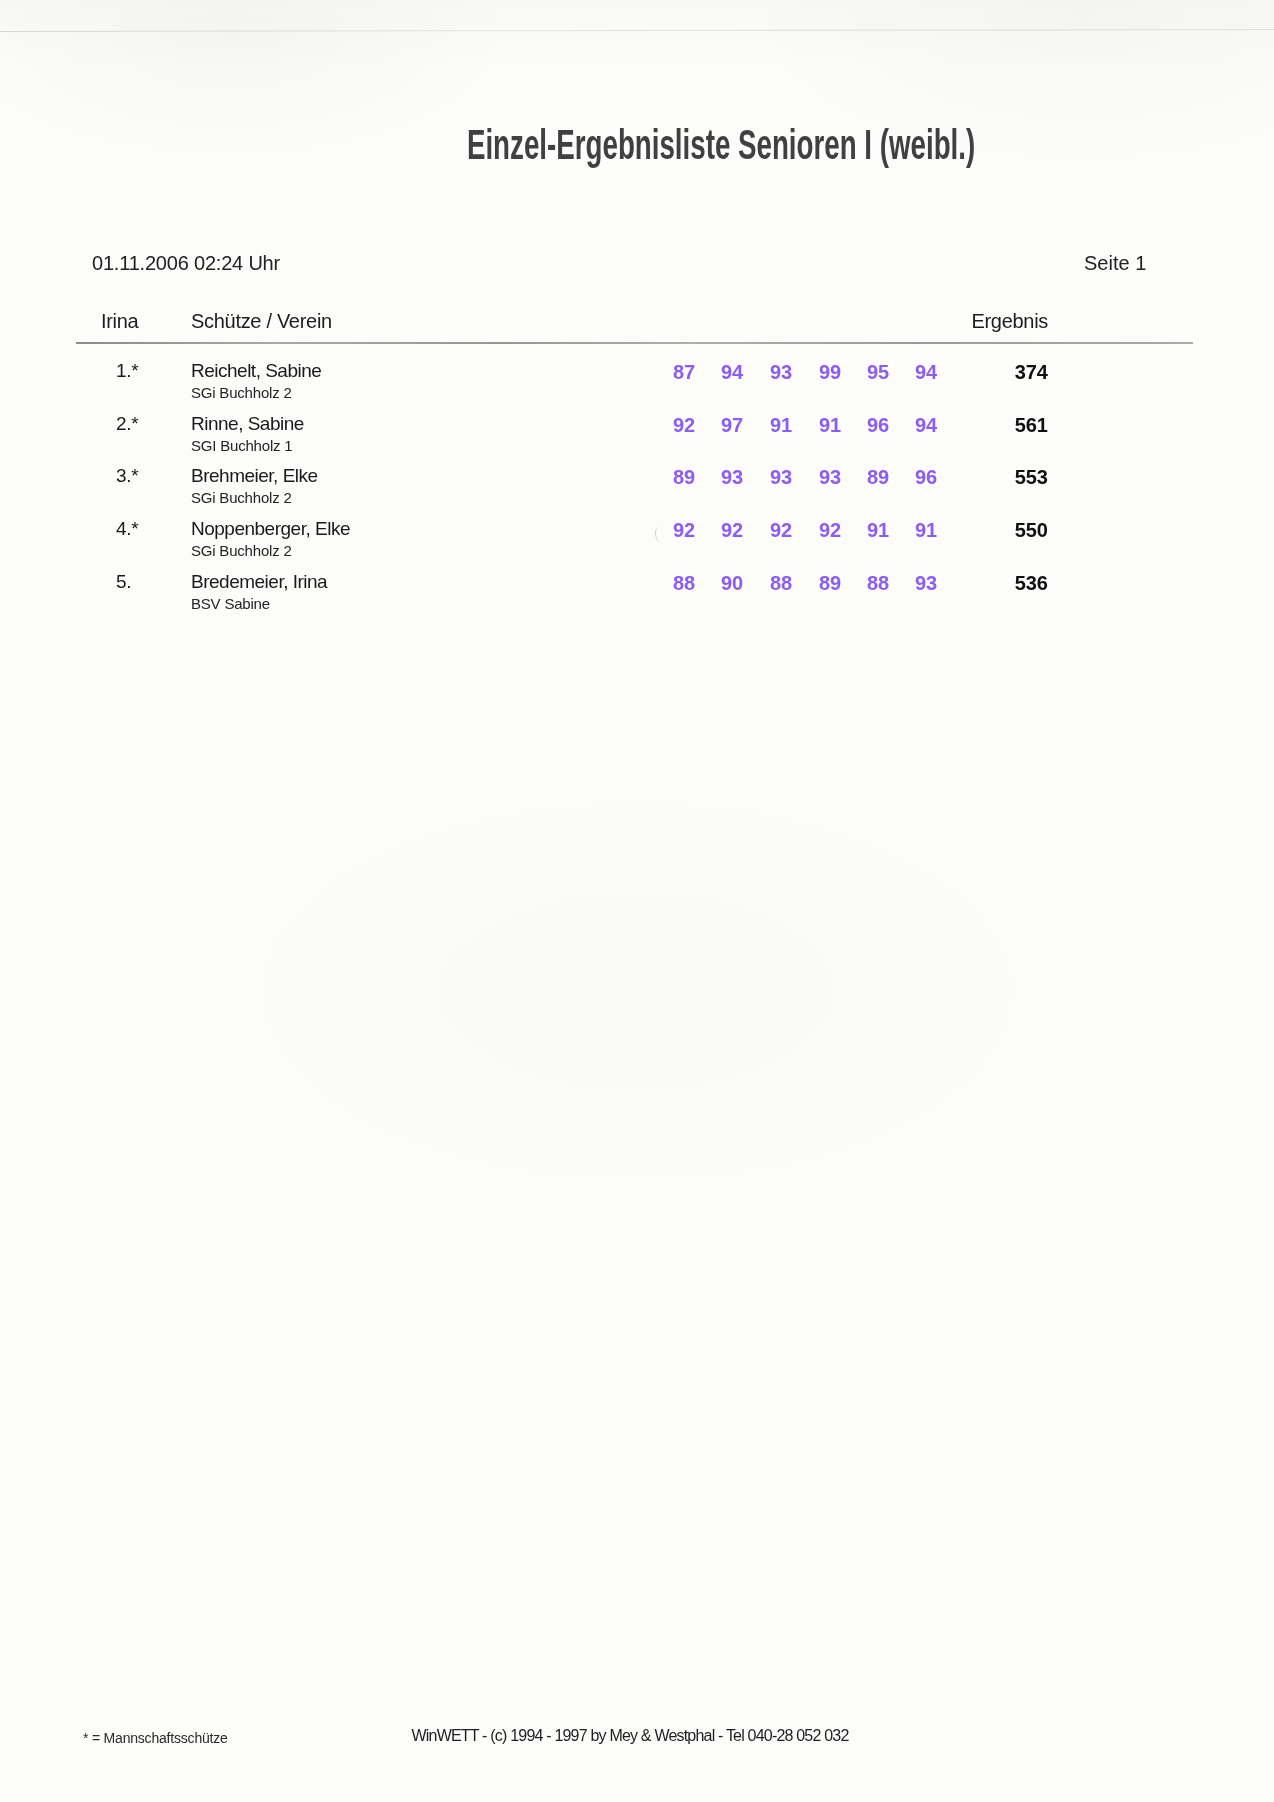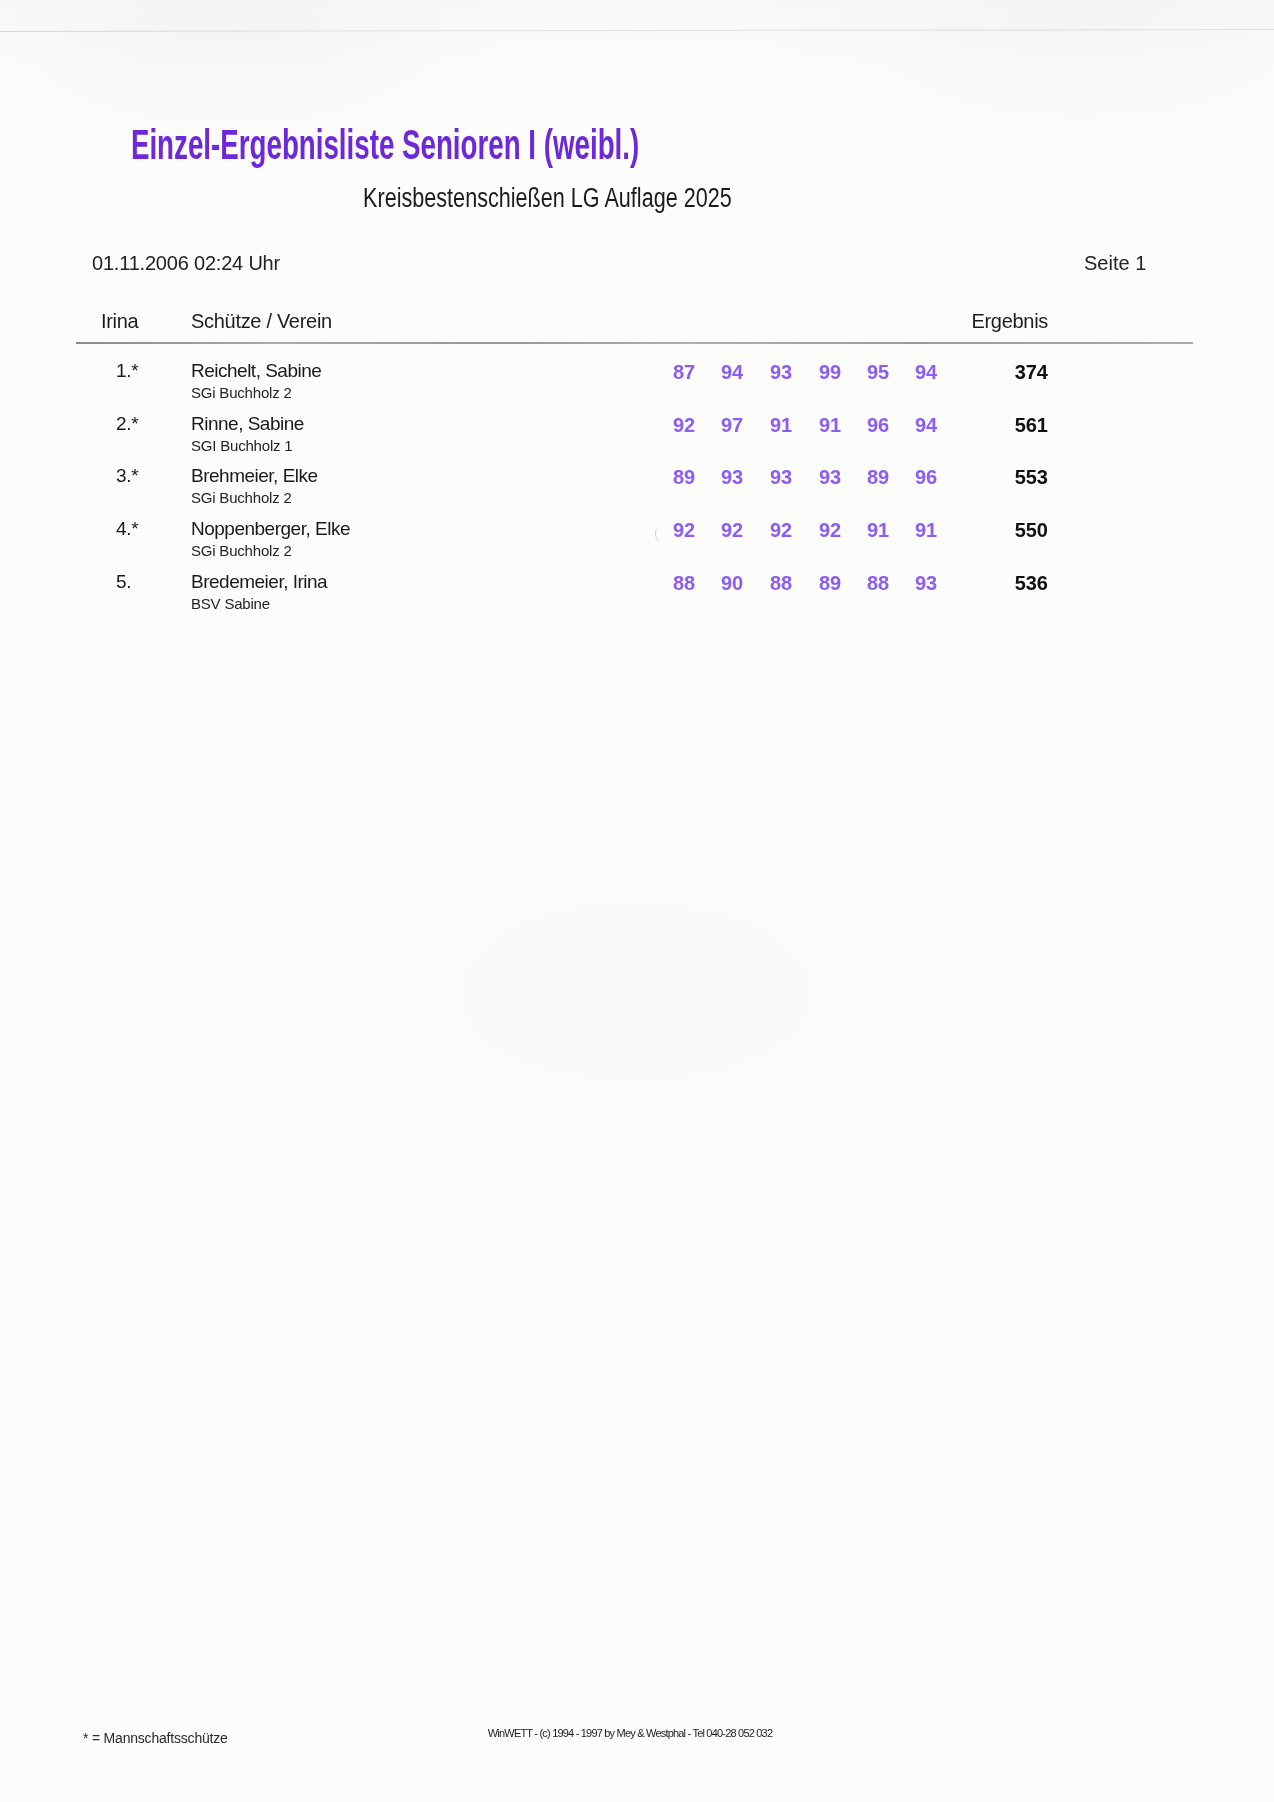--- a/index.html
+++ b/index.html
@@ -39,23 +39,23 @@
     position:absolute;
     left:655px;top:527px;width:8px;height:15px;
     border-left:1.5px solid #9a9a97;
     border-radius:50%;
     opacity:.45;
     transform:rotate(-6deg);
   }
 
   .title{
     position:absolute;top:124px;left:0;width:1106px;
-    text-align:left;
+    text-align:right;
     font-size:42px;font-weight:bold;line-height:1;
-    color:#6d28d9;
+    color:#404040;
     white-space:nowrap;
   }
   .title .squeeze{display:inline-block;transform:scaleX(0.66);transform-origin:center;}
   .subtitle{
     position:absolute;top:185px;left:0;width:1094px;
     text-align:center;
     font-size:27px;line-height:1;
     color:#1b1b1b;
     white-space:nowrap;
   }
@@ -96,38 +96,35 @@
   .total{left:848px;top:1px;width:200px;text-align:right;font-size:20px;font-weight:bold;color:#101010;}
 
   .footer-legend{
     position:absolute;top:1731px;left:83px;
     font-size:14px;line-height:1;letter-spacing:-0.2px;color:#2a2a2a;
     white-space:nowrap;
   }
   .footer-program{
     position:absolute;top:1728px;left:330px;width:600px;
     text-align:center;
-    font-size:11px;line-height:1;letter-spacing:-0.8px;color:#1e1e1e;
+    font-size:16px;line-height:1;letter-spacing:-0.8px;color:#1e1e1e;
     white-space:nowrap;
   }
 </style>
 </head>
 <body>
 
 <div class="page">
 
   <div class="scan-line"></div>
 
   <div class="title">
     <span class="squeeze">Einzel-Ergebnisliste Senioren I (weibl.)</span>
   </div>
 
-  <div class="subtitle">
-    <span class="squeeze">Kreisbestenschießen LG Auflage 2025</span>
-  </div>
 
   <div class="datetime">01.11.2006 02:24 Uhr</div>
   <div class="page-number">Seite 1</div>
 
   <div class="col-head head-platz">Irina</div>
   <div class="col-head head-schuetze">Schütze / Verein</div>
   <div class="col-head head-ergebnis">Ergebnis</div>
 
   <div class="head-rule"></div>
 

